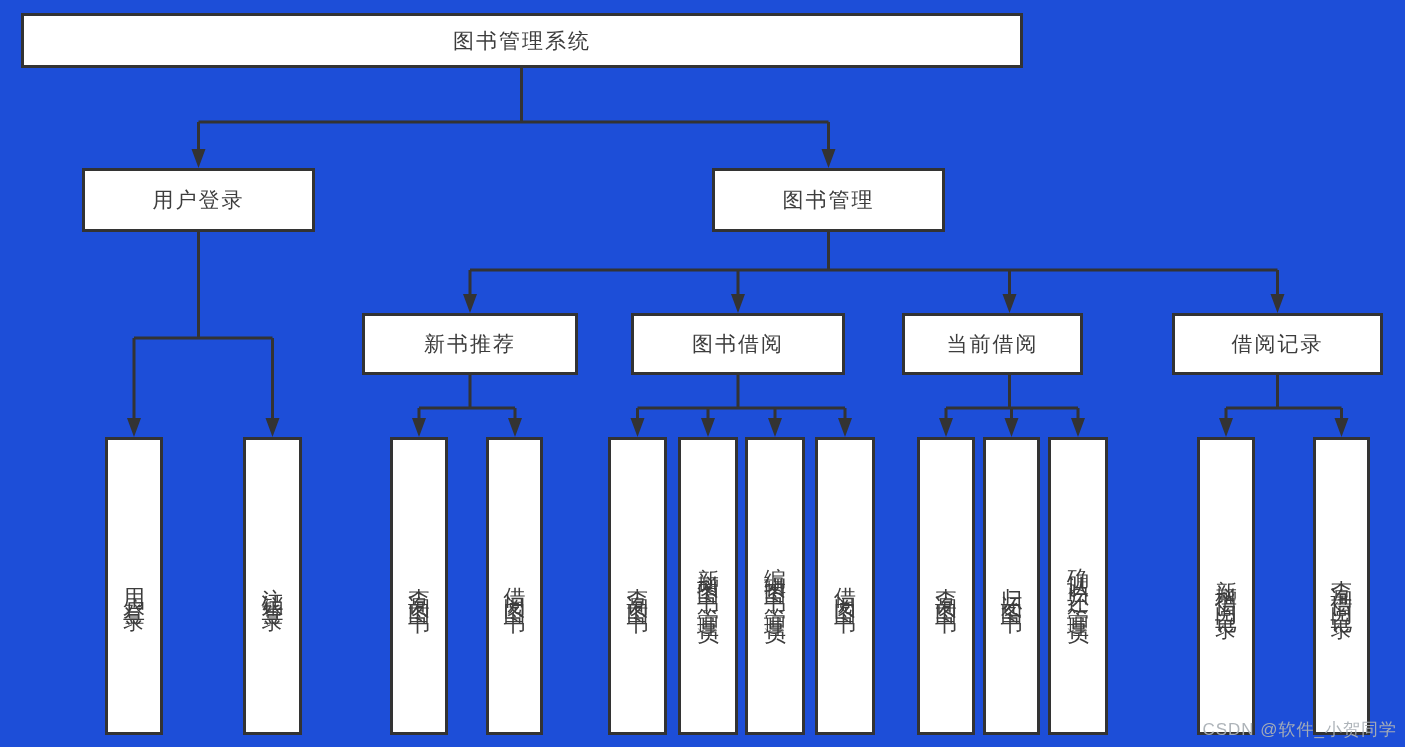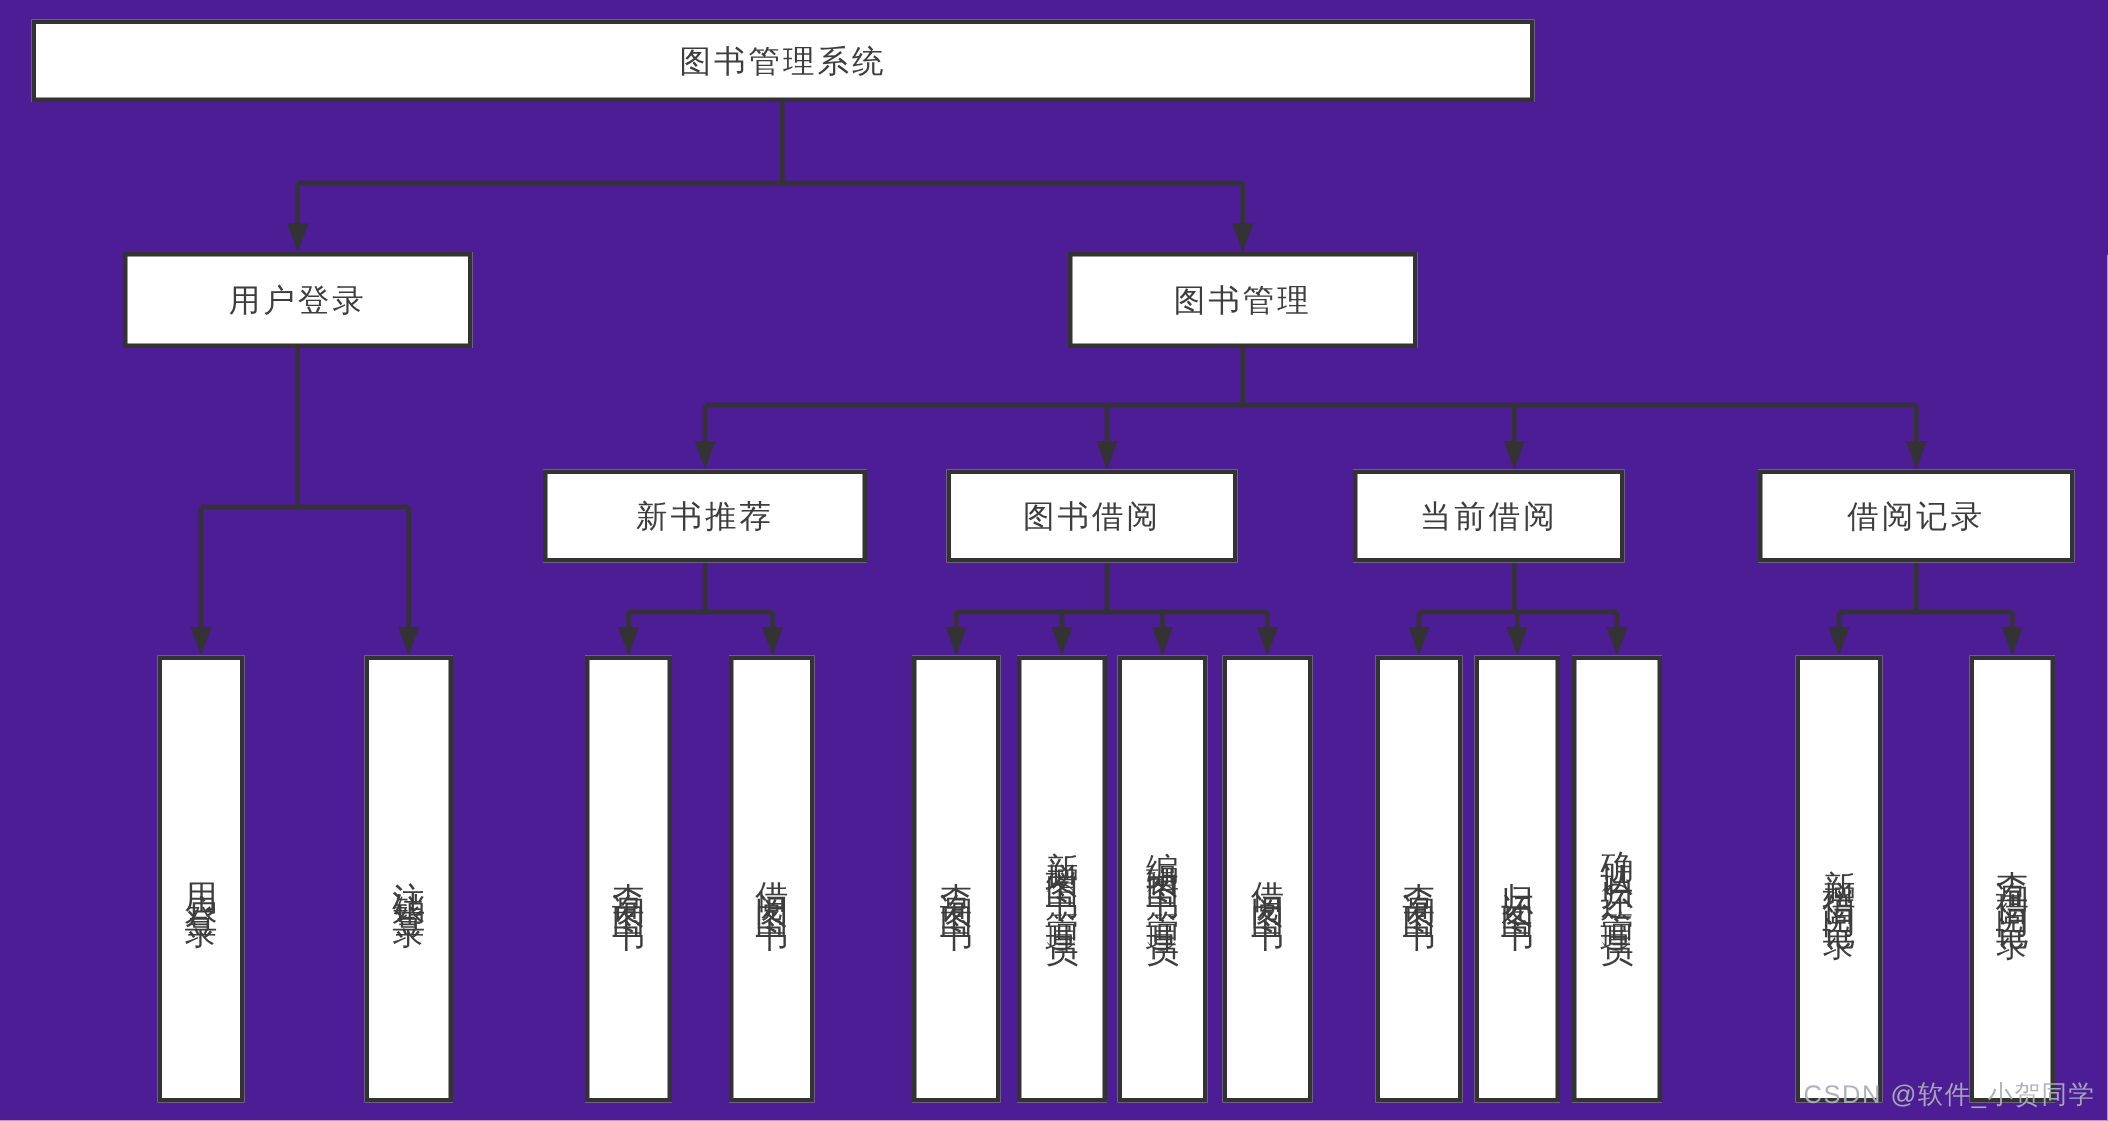--- a/index.html
+++ b/index.html
@@ -1,17 +1,17 @@
 <!DOCTYPE html>
 <html><head>
 <meta charset="utf-8">
 <style>
   html,body{margin:0;padding:0;background:#fff;}
   .canvas{
-    position:relative;width:1405px;height:747px;background:#4c1d95;
+    position:relative;width:1405px;height:747px;background:#1d4ed8;
     font-family:"Liberation Sans","DejaVu Sans",sans-serif;overflow:hidden;
   }
   .wires{position:absolute;left:0;top:0;z-index:1;}
   .node{
     position:absolute;box-sizing:border-box;background:#ffffff;
     border:3px solid #333333;color:#3d3d3d;
     display:flex;align-items:center;justify-content:center;z-index:2;
   }
   .hnode{font-size:21px;letter-spacing:2px;}
   .vnode span{
@@ -56,21 +56,21 @@
   <div class="node hnode" style="left:82px;top:168px;width:233px;height:64px">
     <span>用户登录</span>
   </div>
   <div class="node hnode" style="left:362px;top:313px;width:216px;height:62px">
     <span>新书推荐</span>
   </div>
 
   <div class="node hnode" style="left:712px;top:168px;width:233px;height:64px">
     <span>图书管理</span>
   </div>
-  <div class="node hnode" style="left:631px;top:313px;width:194px;height:62px">
+  <div class="node hnode" style="left:631px;top:313px;width:214px;height:62px">
     <span>图书借阅</span>
   </div>
   <div class="node hnode" style="left:902px;top:313px;width:181px;height:62px">
     <span>当前借阅</span>
   </div>
   <div class="node hnode" style="left:1172px;top:313px;width:211px;height:62px">
     <span>借阅记录</span>
   </div>
 
   <div class="node vnode" style="left:105px;top:437px;width:58px;height:298px">

